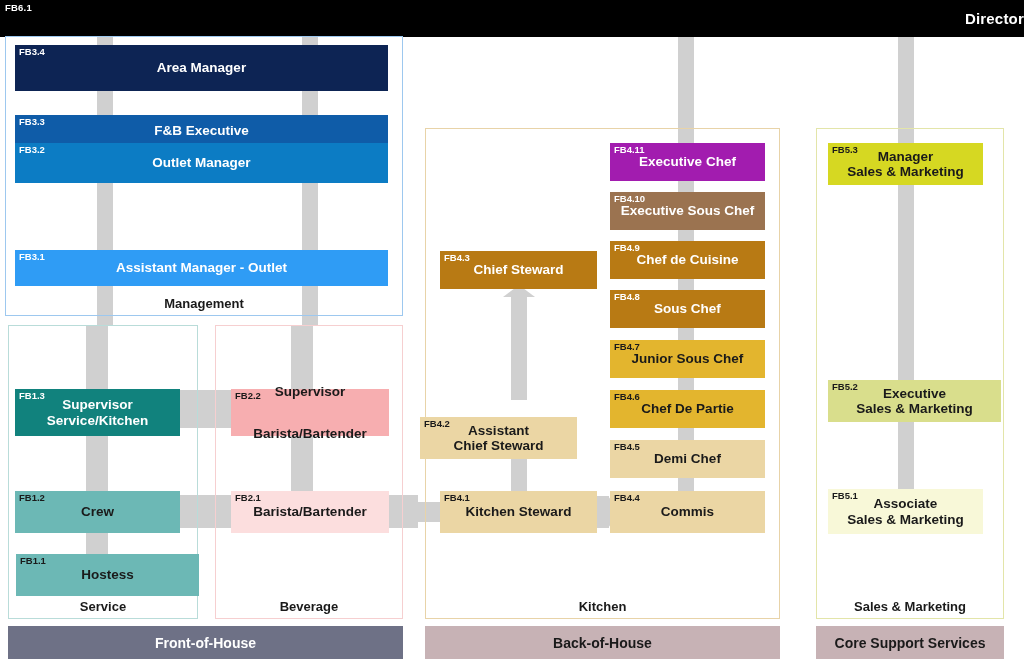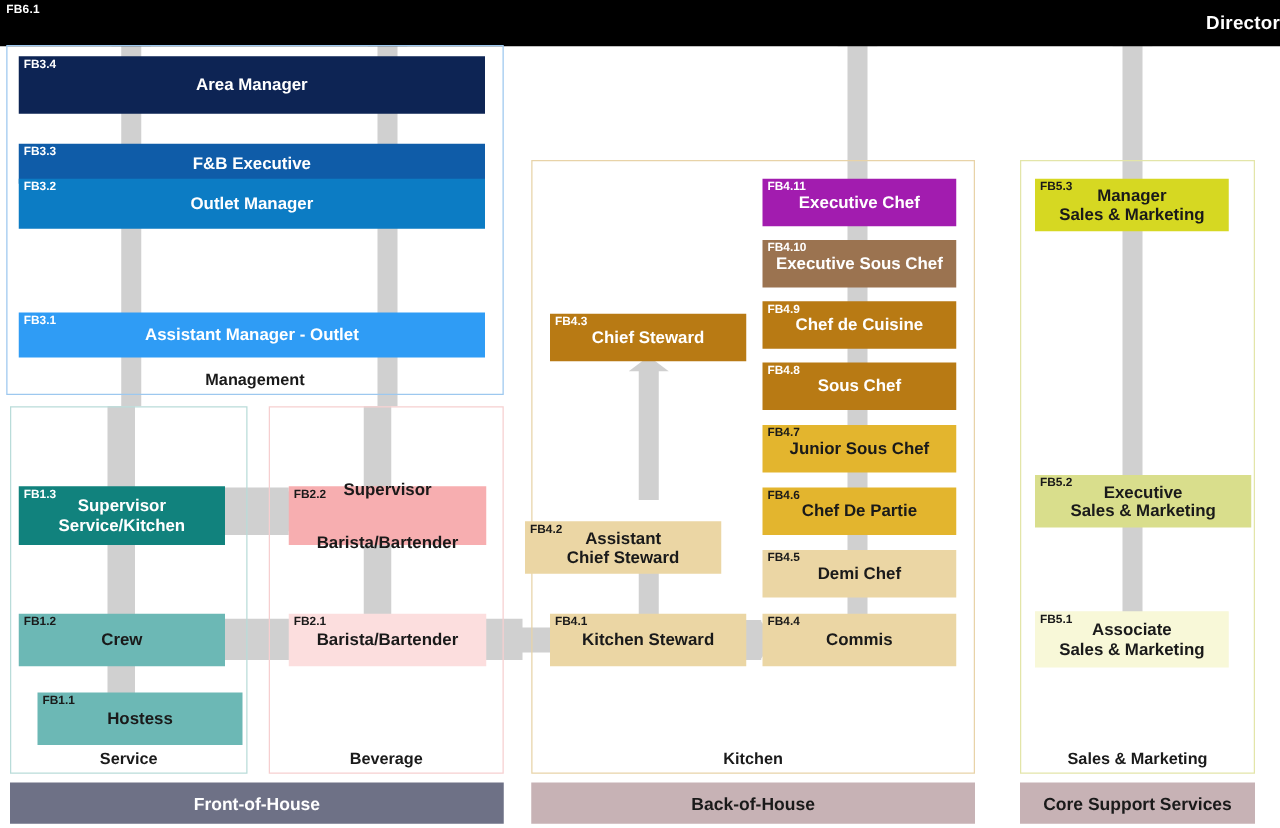--- a/index.html
+++ b/index.html
@@ -170,21 +170,21 @@
     <span class="code">FB1.3</span>
     <span class="lbl">Supervisor</span>
     <span class="lbl">Service/Kitchen</span>
   </div>
 
   <div class="role" style="left:15px;top:491px;width:165px;height:42px;background:#6cb8b5;color:#1a1a1a;">
     <span class="code">FB1.2</span>
     <span class="lbl">Crew</span>
   </div>
 
-  <div class="role" style="left:30px;top:554px;width:164px;height:42px;background:#6cb8b5;color:#1a1a1a;">
+  <div class="role" style="left:16px;top:554px;width:183px;height:42px;background:#6cb8b5;color:#1a1a1a;">
     <span class="code">FB1.1</span>
     <span class="lbl">Hostess</span>
   </div>
 
   <div class="panel" style="left:215px;top:325px;width:188px;height:294px;border:1.5px solid #f6cfd0;">
     <div class="panel-label">Beverage</div>
   </div>
 
   <div class="role two" style="left:231px;top:389px;width:158px;height:47px;background:#f7aeb0;color:#1a1a1a;flex-direction:column;gap:26px;">
     <span class="code">FB2.2</span>

